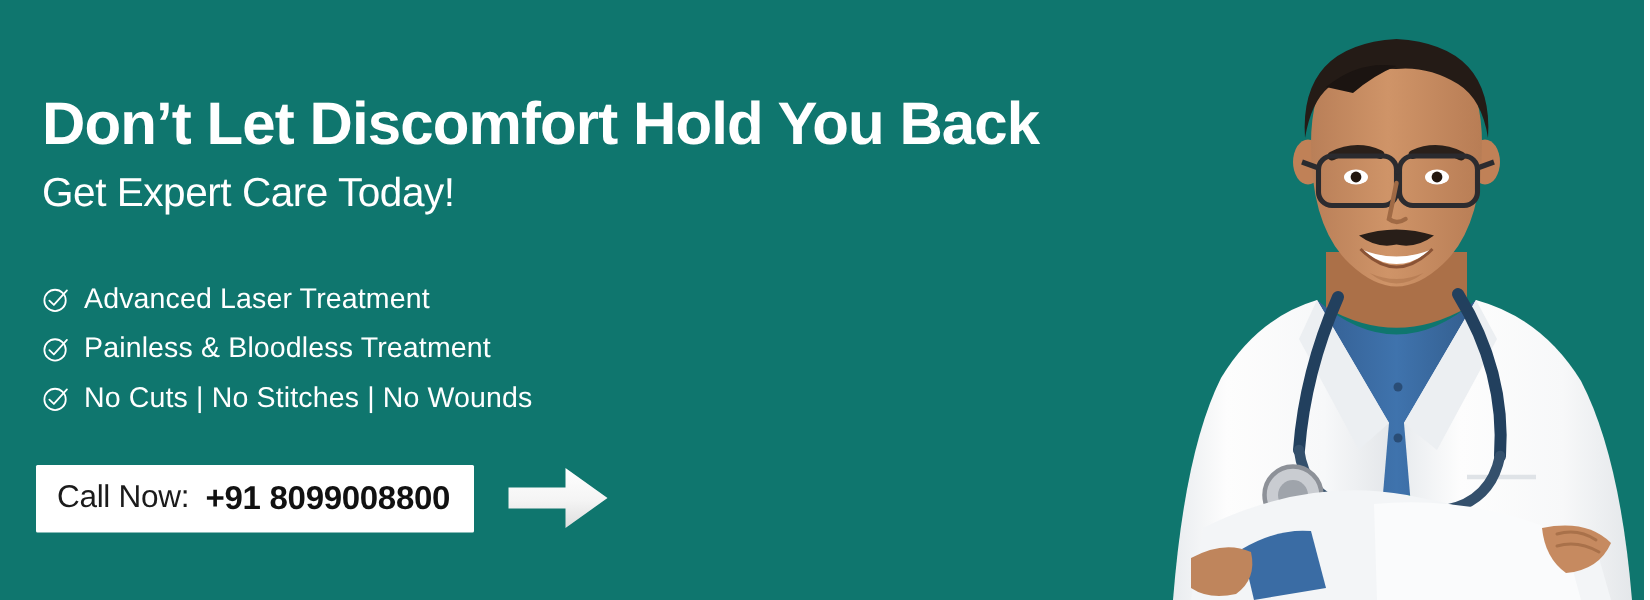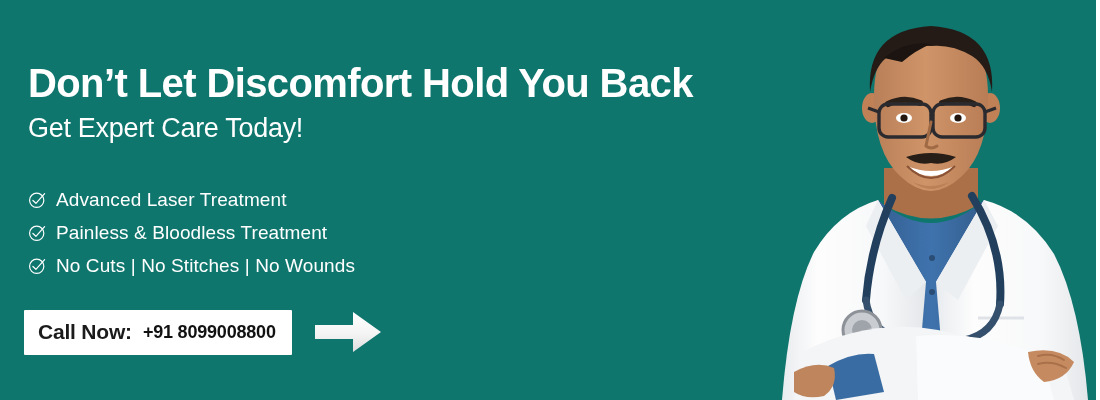--- a/index.html
+++ b/index.html
@@ -102,28 +102,28 @@
     height: 45px;
     padding: 0 16px 0 14px;
     display: flex;
     align-items: center;
     gap: 11px;
     border-radius: 1px;
   }
 
   .cta-label {
     font-size: 21px;
-    font-weight: 700;
+    font-weight: 400;
     color: #1b1b1b;
     letter-spacing: -0.2px;
     white-space: nowrap;
   }
 
   .cta-phone {
-    font-size: 18px;
+    font-size: 22px;
     font-weight: 700;
     color: #111111;
     letter-spacing: -0.2px;
     white-space: nowrap;
     text-align: center;
   }
 
   .cta-arrow {
     margin-left: 21px;
     width: 70px;

